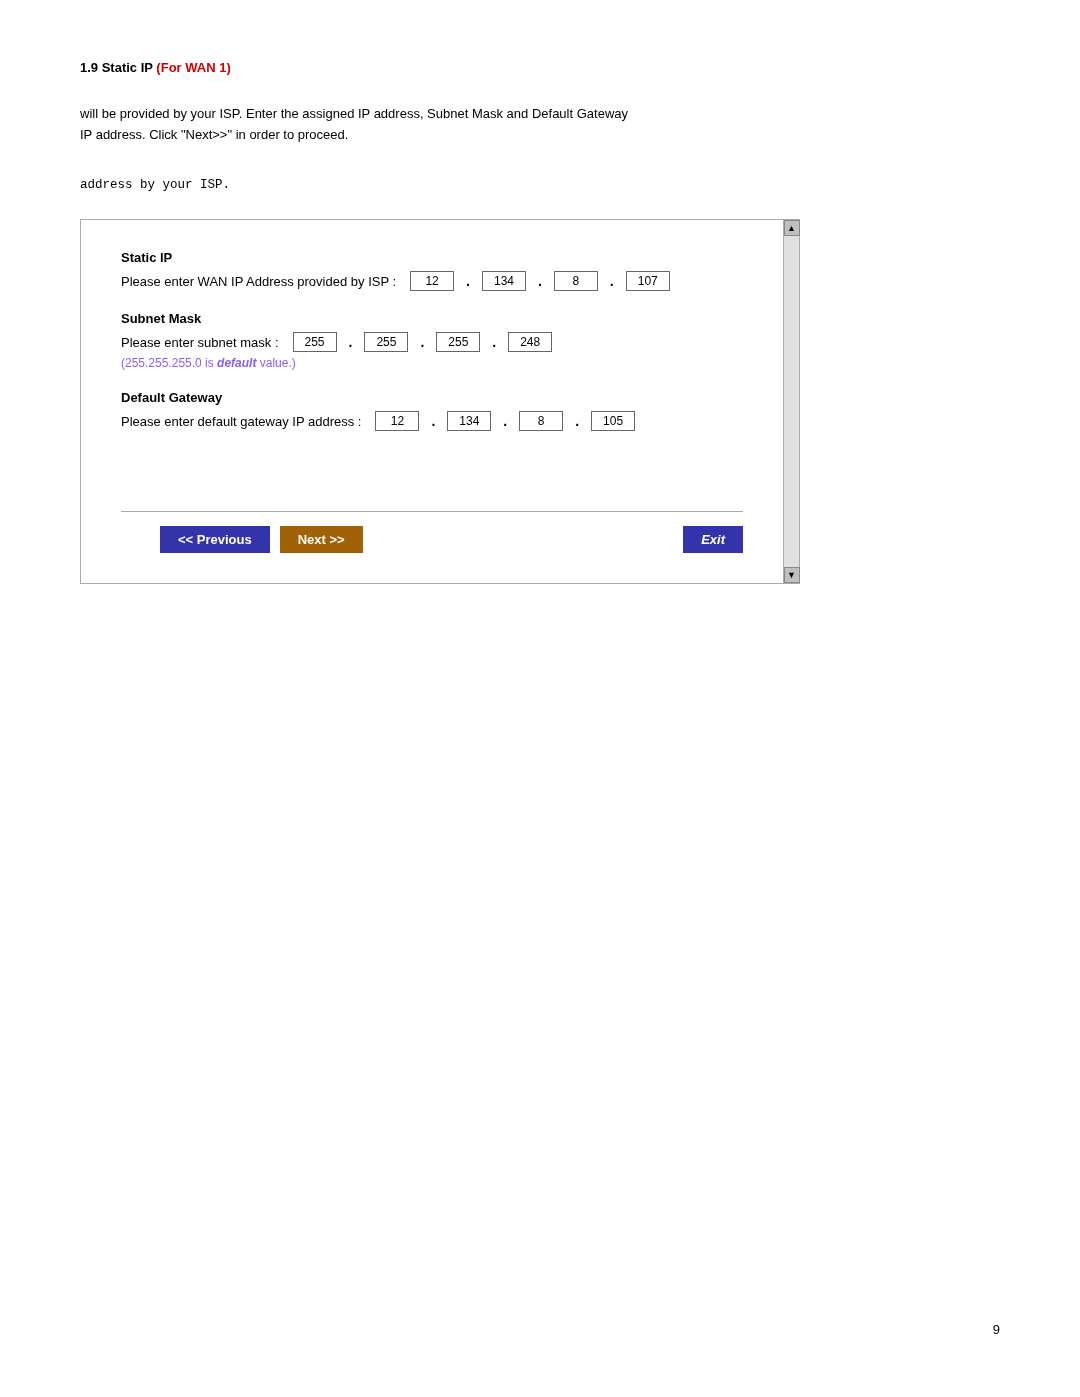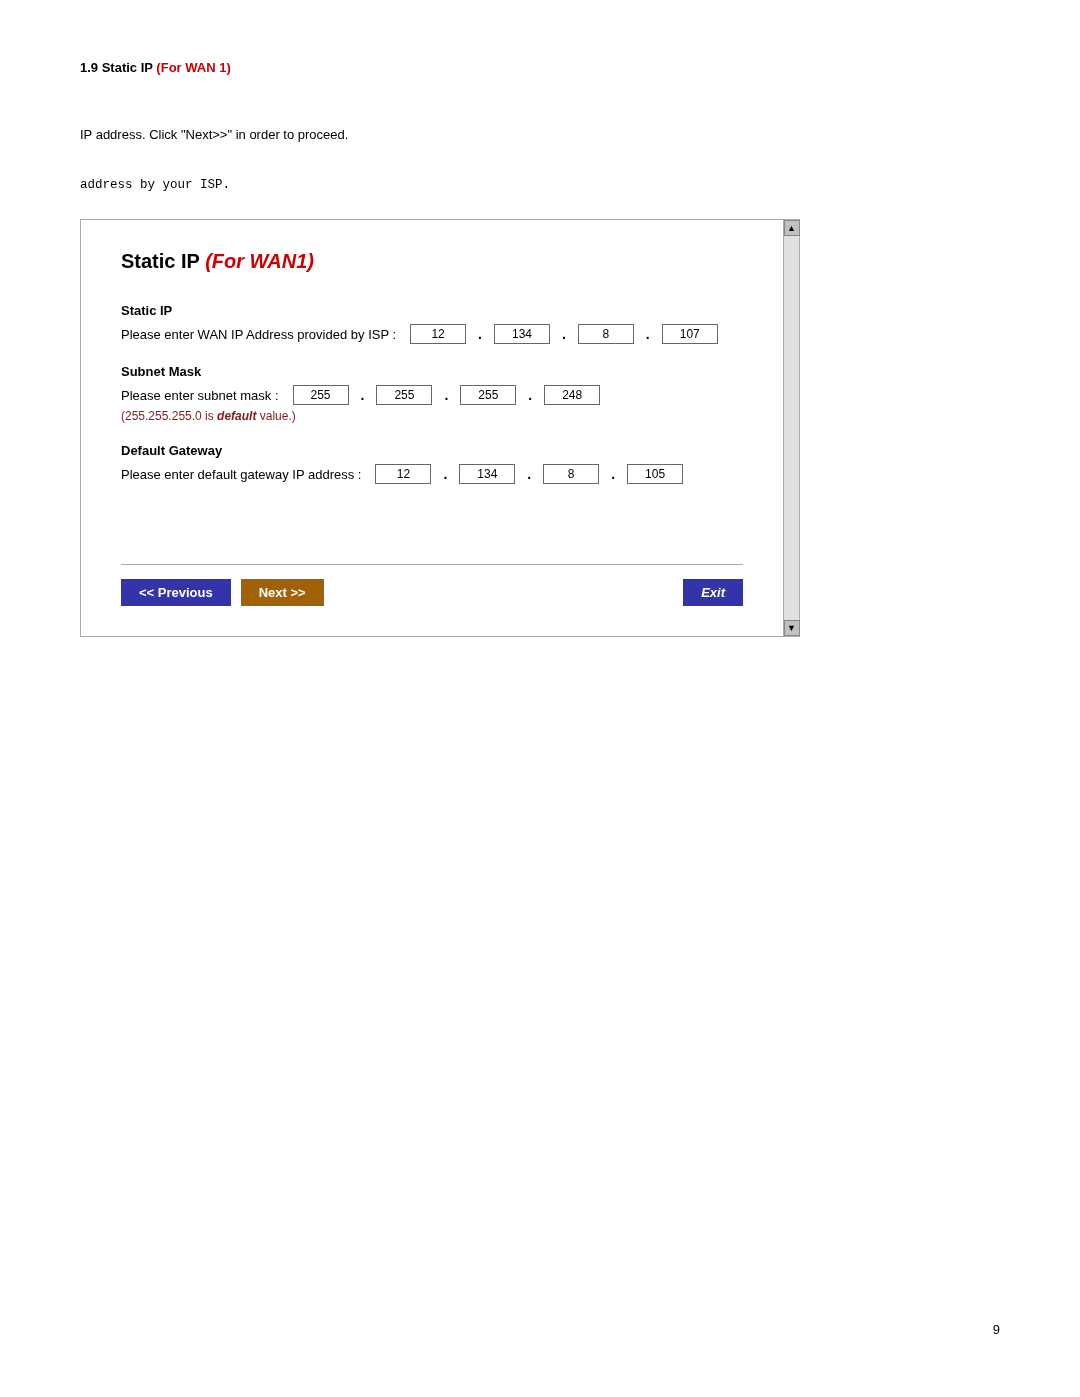--- a/index.html
+++ b/index.html
@@ -104,55 +104,56 @@
       align-items: center;
       font-size: 13px;
       gap: 10px;
     }
 
     .field-row .row-label {
       margin-right: 4px;
     }
 
     .ip-input {
-      width: 56px;
+      width: 44px;
       border: 1px solid #666;
       padding: 2px 4px;
       font-size: 12px;
       text-align: center;
     }
 
     .ip-dot {
       font-size: 14px;
       font-weight: bold;
       margin: 0 2px;
     }
 
     .default-note {
-      color: #7f1d1d;
+      color: #8b5cf6;
       font-size: 12px;
       margin-top: 4px;
     }
 
     .default-note em {
       font-style: italic;
       font-weight: bold;
     }
 
     .divider {
       border: none;
       border-top: 1px solid #aaaaaa;
       margin: 20px 0 14px 0;
     }
 
     .button-row {
       display: flex;
       align-items: center;
       gap: 10px;
       padding: 0 0 10px 0;
+      margin-left: 39px;
     }
 
     .btn-previous, .btn-next, .btn-exit {
       color: #ffffff;
       font-size: 13px;
       font-weight: bold;
       padding: 6px 18px;
       border: none;
       cursor: pointer;
     }
@@ -185,41 +186,38 @@
   </style>
 </head>
 <body>
 
 <p class="section-heading">
   <span>1.9 Static IP </span><span class="heading-red">(For WAN 1)</span>
 </p>
 
 <div class="intro-text">
   <br>
-  <br>
+  <span>will be provided by your ISP. Enter the assigned IP address, Subnet Mask and Default Gateway</span><br>
   <span>IP address. Click "Next&gt;&gt;" in order to proceed.</span>
 </div>
 
 <div class="mono-text">
   <br>
   <span>address by your ISP.</span>
 </div>
 
 <div class="wizard-box">
 
   <div class="scrollbar-track">
     <div class="scrollbar-up">▲</div>
     <div class="scrollbar-down">▼</div>
   </div>
 
   <div class="wizard-inner">
 
-    <div class="wizard-title">
-      <span>Static IP </span><span class="title-red">(For WAN1)</span>
-    </div>
 
     <div class="field-section">
       <div class="field-label">Static IP</div>
       <div class="field-row">
         <span class="row-label">Please enter WAN IP Address provided by ISP :</span>
         <input class="ip-input" type="text" value="12" style="">
         <span class="ip-dot">.</span>
         <input class="ip-input" type="text" value="134" style="">
         <span class="ip-dot">.</span>
         <input class="ip-input" type="text" value="8" style="">

